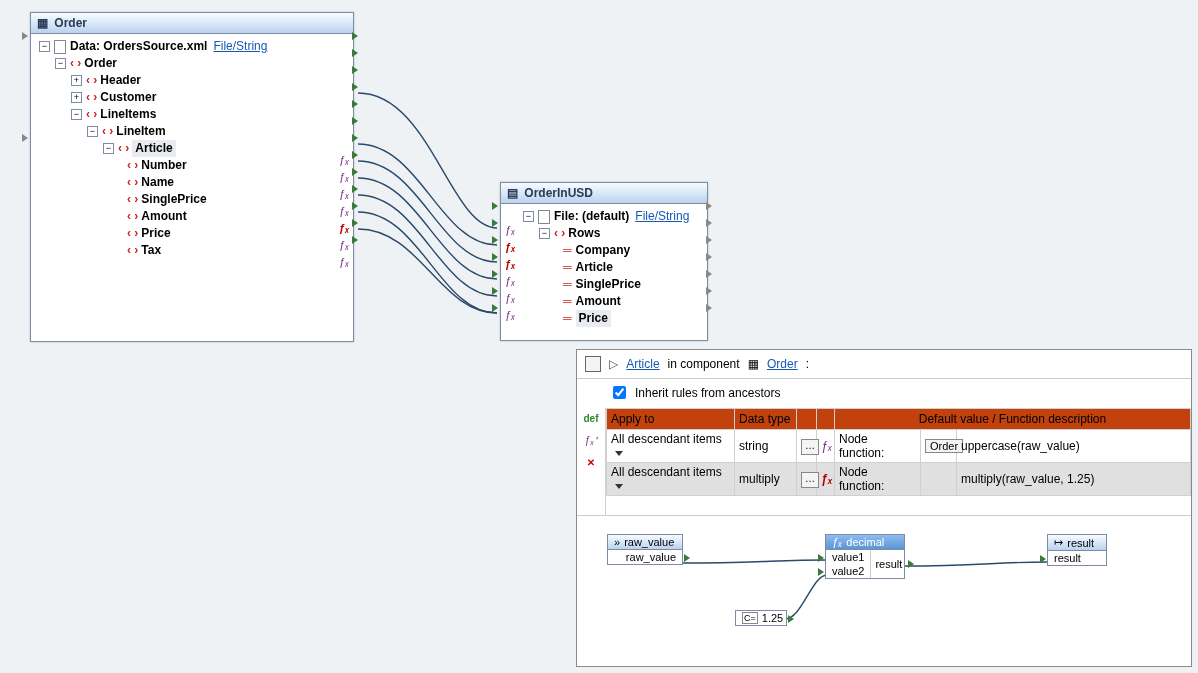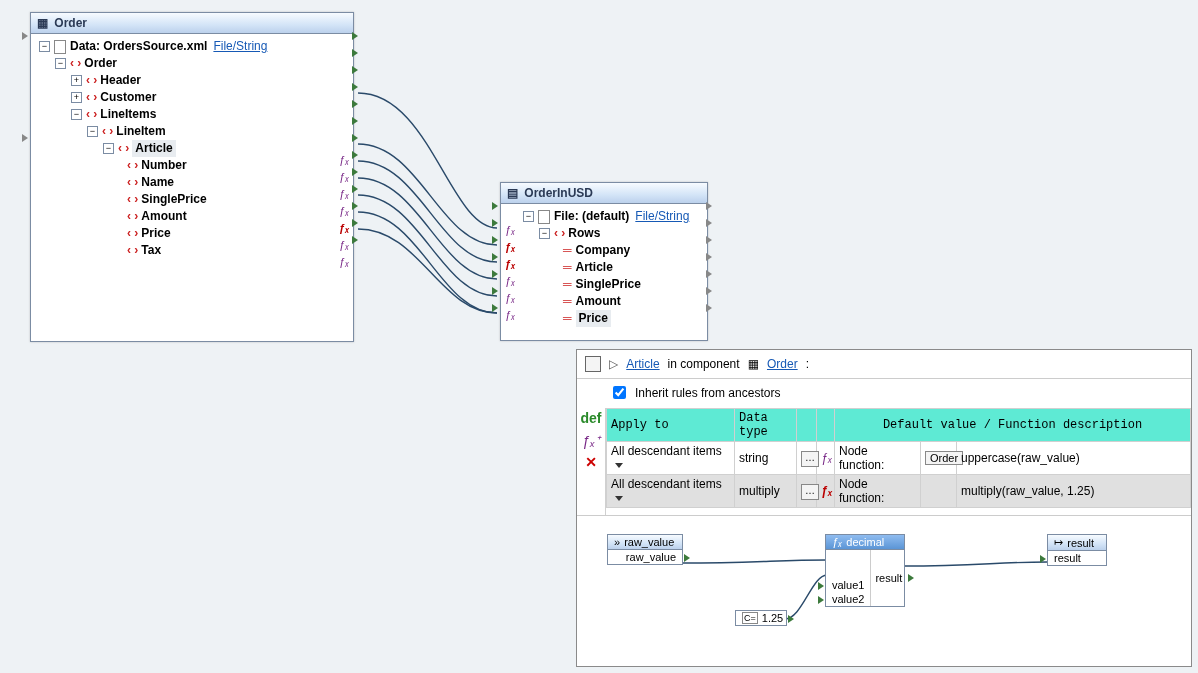--- a/index.html
+++ b/index.html
@@ -22,25 +22,25 @@
   .ports{position:absolute;top:15px;width:8px;}
   .ports div{height:17px;display:flex;align-items:center;}
   .port-spacer{height:17px;}
   .props-panel{position:absolute;left:576px;top:349px;width:614px;height:316px;background:#fff;border:1px solid #8a8a8a;}
   .props-top{border-bottom:1px solid #ccc;padding:6px 8px;display:flex;align-items:center;gap:8px;}
   .props-top .lead-icon{display:inline-block;width:14px;height:14px;border:1px solid #666;background:#f4f4f4;}
   .checkbox-row{padding:4px 8px 6px 32px;display:flex;align-items:center;gap:6px;}
   input[type=checkbox]{width:13px;height:13px;}
   .grid-wrap{display:flex;}
   .grid-tools{width:28px;display:flex;flex-direction:column;align-items:center;gap:8px;padding-top:3px;}
-  .tool-btn{width:16px;height:14px;display:flex;align-items:center;justify-content:center;font-size:14px;cursor:pointer;}
+  .tool-btn{width:16px;height:14px;display:flex;align-items:center;justify-content:center;font-size:10px;cursor:pointer;}
   .grid{flex:1;border-left:1px solid #d0d0d0;}
   .grid table{border-collapse:collapse;width:100%;table-layout:fixed;}
   .grid th,.grid td{border:1px solid #d0d0d0;padding:2px 4px;text-align:left;font-weight:normal;vertical-align:middle;height:16px;}
-  .grid th{background:#5eead4;font-family:Liberation Mono, monospace;}
+  .grid th{background:#c2410c;}
   .grid .sel-row td{background:#e0e0e0;}
   .dd{display:inline-block;width:0;height:0;border-left:4px solid transparent;border-right:4px solid transparent;border-top:5px solid #333;margin-left:4px;vertical-align:middle;}
   .dots-btn{display:inline-block;width:16px;height:14px;border:1px solid #888;background:#f4f4f4;text-align:center;line-height:12px;font-size:10px;cursor:pointer;}
   .edit-btn{display:inline-block;padding:0 4px;border:1px solid #888;background:#f4f4f4;cursor:pointer;font-size:11px;}
   .func-canvas{position:absolute;left:0;right:0;bottom:0;height:150px;border-top:1px solid #ccc;background:#fff;}
   .node{position:absolute;border:1px solid #7b8ca3;background:#fff;font-size:11px;}
   .node-hdr{background:linear-gradient(#f7fbff,#d3e4f7 60%,#bcd1ec);padding:1px 6px;display:flex;align-items:center;gap:4px;border-bottom:1px solid #7b8ca3;}
   .node-hdr.sel-hdr{background:linear-gradient(#8fbcf0,#5b95d6);color:#fff;}
   .node-row{padding:1px 6px;position:relative;}
   svg.wires{position:absolute;top:0;left:0;pointer-events:none;}
@@ -386,21 +386,21 @@
         <span class="tri-port r" style="position:absolute;right:-8px;top:4px;"></span>
       </div>
     </div>
 
     <div class="node" style="left:248px;top:18px;width:78px;">
       <div class="node-hdr sel-hdr">
             <span style="font-style:italic;">ƒₓ</span>
             <span>decimal</span>
           </div>
       <div style="display:flex;">
-        <div style="flex:1;margin-top:28px;">
+        <div style="flex:1;">
           <div class="node-row"><span class="tri-port r" style="position:absolute;left:-8px;top:4px;"></span><span>value1</span></div>
           <div class="node-row"><span class="tri-port r" style="position:absolute;left:-8px;top:4px;"></span><span>value2</span></div>
         </div>
         <div style="border-left:1px solid #ccc;display:flex;align-items:center;padding:0 4px;position:relative;">
           <span>result</span>
           <span class="tri-port r" style="position:absolute;right:-8px;"></span>
         </div>
       </div>
     </div>
 

